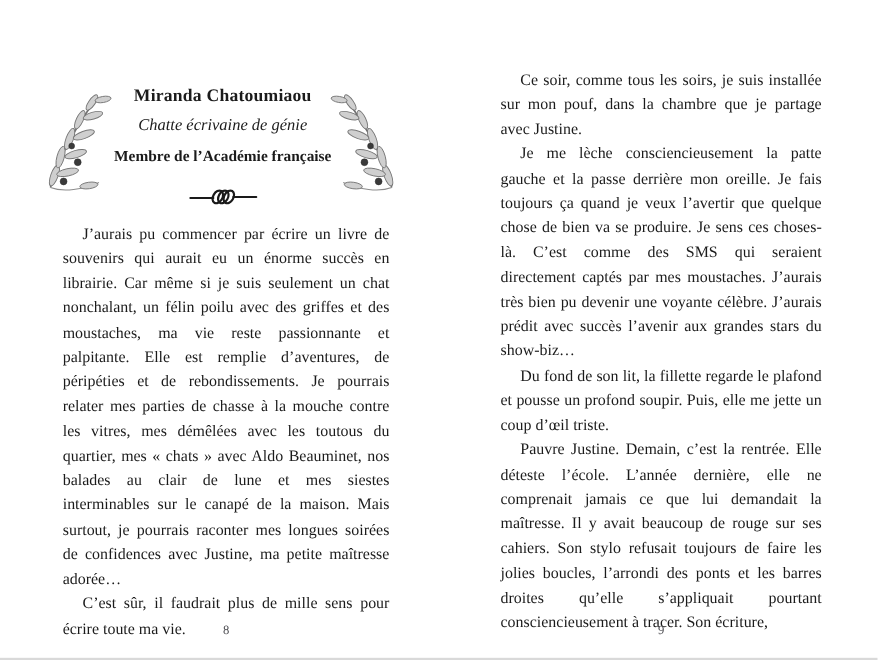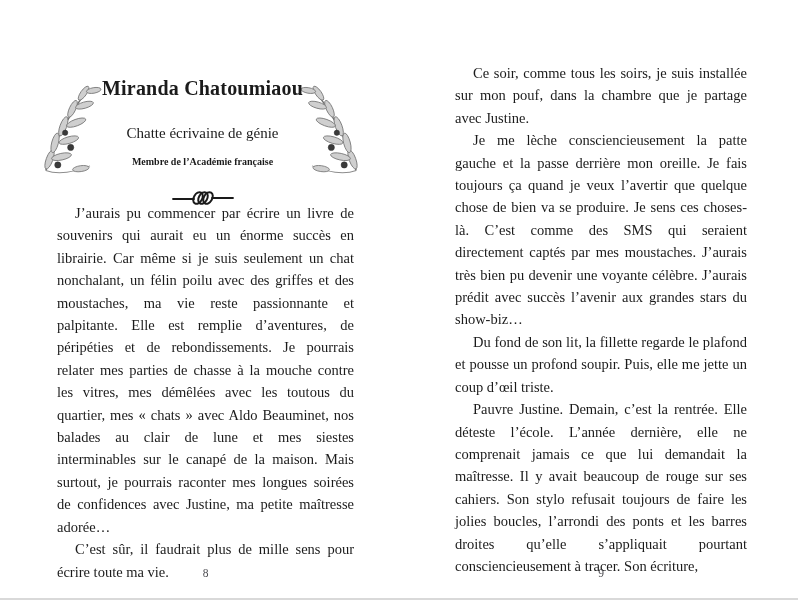--- a/index.html
+++ b/index.html
@@ -26,33 +26,34 @@
   }
   
   .header {
     position: absolute;
     left: 30px;
     top: 76px;
     width: 345px;
     text-align: center;
   }
   .title {
-    font-size: 20px;
+    font-size: 16px;
     font-weight: bold;
     letter-spacing: 0.2px;
     line-height: 24px;
   }
   .subtitle {
+    font-style: italic;
     font-size: 15px;
-    margin-top: 24px;
+    margin-top: 5px;
     line-height: 19px;
   }
   .affiliation {
     font-weight: bold;
-    font-size: 10px;
+    font-size: 14px;
     margin-top: 10px;
     line-height: 17px;
   }
   .divider-wrap {
     margin-top: 15px;
     height: 26px;
   }
   .ornament {
     position: absolute;
     top: 84px;

